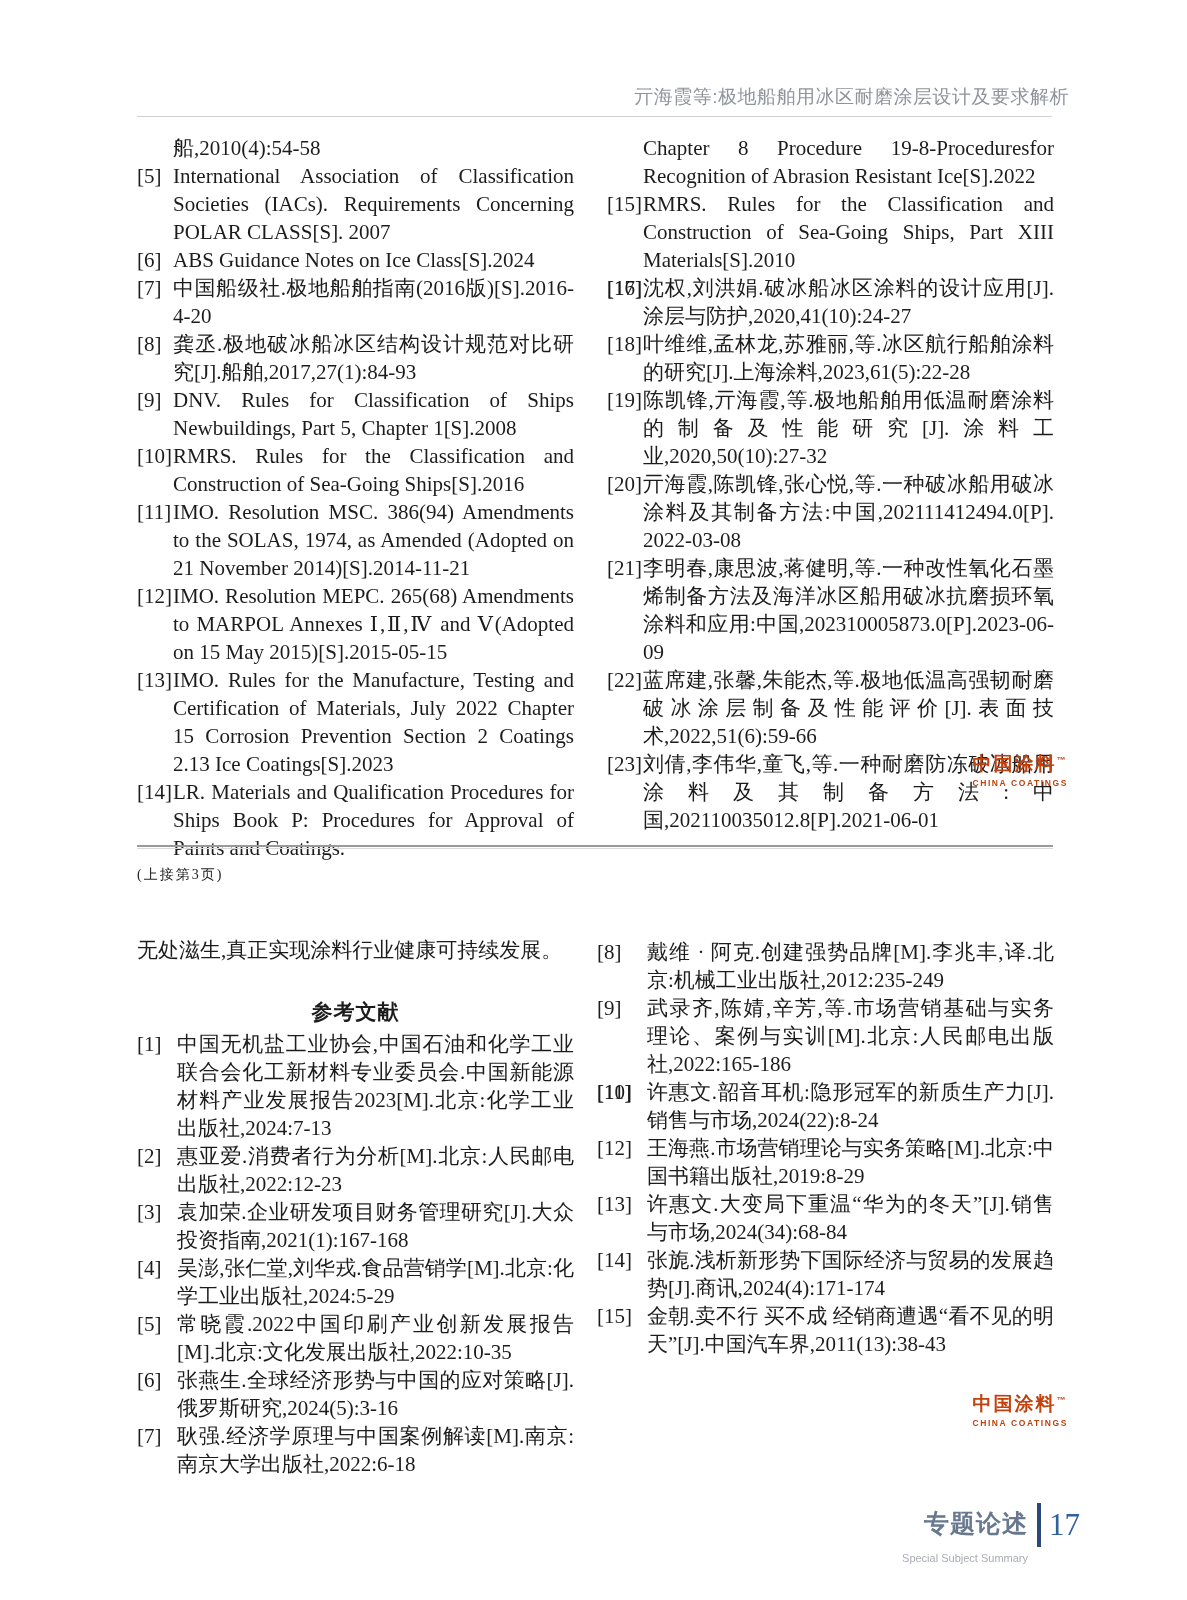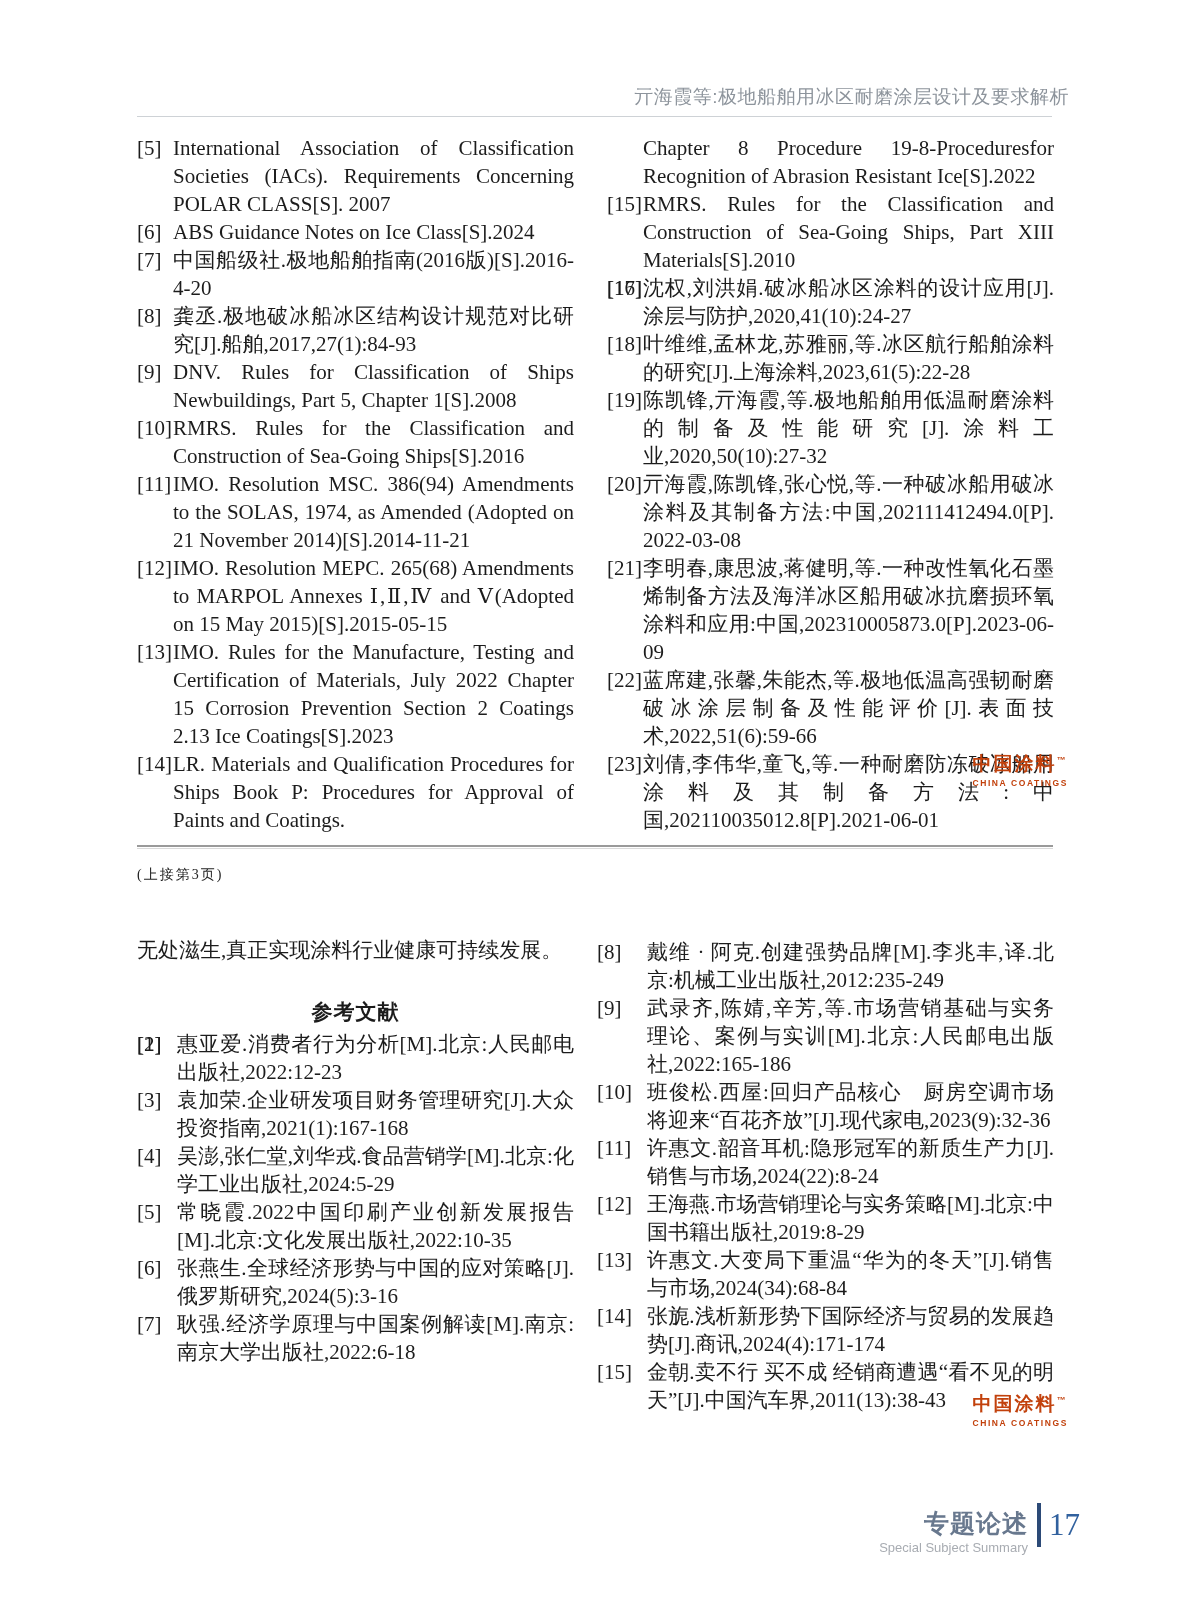--- a/index.html
+++ b/index.html
@@ -55,34 +55,35 @@
   }
 
   .footer { position:absolute; top:1503px; right:125px; display:flex; align-items:flex-start; }
   .f-labels { text-align:right; margin-right:9px; margin-top:4px; }
   .f-cn {
     font-family:"Liberation Sans","DejaVu Sans",sans-serif;
     font-size:25px; font-weight:bold; color:#68788e; letter-spacing:1px; white-space:nowrap;
   }
   .f-en {
     font-family:"Liberation Sans","DejaVu Sans",sans-serif;
-    font-size:13px; color:#a8acb2; margin-top:0; white-space:nowrap;
+    font-size:11px; color:#a8acb2; margin-top:12px; white-space:nowrap;
   }
   .f-bar { width:4px; height:44px; background:#2c4a77; margin-right:8px; }
   .f-page { font-size:31px; color:#31619e; margin-top:4px;text-align:center; }
 </style>
 </head>
 <body>
 
 <div class="page">
 
   <div class="running-title">亓海霞等:极地船舶用冰区耐磨涂层设计及要求解析</div>
   <div class="header-rule"></div>
 
   <div class="col sec1-left">
+    <div class="cont">船,2010(4):54-58</div>
     <div>
 
         <div class="ref"><span class="num">[5]</span><span class="txt">International Association of Classification Societies (IACs). Requirements Concerning POLAR CLASS[S]. 2007</span></div>
 
         <div class="ref"><span class="num">[6]</span><span class="txt">ABS Guidance Notes on Ice Class[S].2024</span></div>
 
         <div class="ref"><span class="num">[7]</span><span class="txt">中国船级社.极地船舶指南(2016版)[S].2016-4-20</span></div>
 
         <div class="ref"><span class="num">[8]</span><span class="txt">龚丞.极地破冰船冰区结构设计规范对比研究[J].船舶,2017,27(1):84-93</span></div>
 
@@ -130,21 +131,21 @@
   </div>
 
   <div class="mid-divider"></div>
   <div class="cont-note">(上接第3页)</div>
 
   <div class="col sec2-left">
     <div class="intro">无处滋生,真正实现涂料行业健康可持续发展。</div>
     <div class="ref-heading">参考文献</div>
     <div>
 
-        <div class="ref"><span class="num">[1]</span></div>
+        <div class="ref"><span class="num">[1]</span><span class="txt">中国无机盐工业协会,中国石油和化学工业联合会化工新材料专业委员会.中国新能源材料产业发展报告2023[M].北京:化学工业出版社,2024:7-13</span></div>
 
         <div class="ref"><span class="num">[2]</span><span class="txt">惠亚爱.消费者行为分析[M].北京:人民邮电出版社,2022:12-23</span></div>
 
         <div class="ref"><span class="num">[3]</span><span class="txt">袁加荣.企业研发项目财务管理研究[J].大众投资指南,2021(1):167-168</span></div>
 
         <div class="ref"><span class="num">[4]</span><span class="txt">吴澎,张仁堂,刘华戎.食品营销学[M].北京:化学工业出版社,2024:5-29</span></div>
 
         <div class="ref"><span class="num">[5]</span><span class="txt">常晓霞.2022中国印刷产业创新发展报告[M].北京:文化发展出版社,2022:10-35</span></div>
 
         <div class="ref"><span class="num">[6]</span><span class="txt">张燕生.全球经济形势与中国的应对策略[J].俄罗斯研究,2024(5):3-16</span></div>
@@ -153,21 +154,21 @@
       </div>
   </div>
 
   <div class="col sec2-right">
     <div>
 
         <div class="ref"><span class="num">[8]</span><span class="txt">戴维 · 阿克.创建强势品牌[M].李兆丰,译.北京:机械工业出版社,2012:235-249</span></div>
 
         <div class="ref"><span class="num">[9]</span><span class="txt">武录齐,陈婧,辛芳,等.市场营销基础与实务　理论、案例与实训[M].北京:人民邮电出版社,2022:165-186</span></div>
 
-        <div class="ref"><span class="num">[10]</span><span class="txt">班俊松.西屋:回归产品核心　厨房空调市场将迎来“百花齐放”[J].现代家电,2023(9):32-36</span></div>
+        <div class="ref"><span class="num">[10]</span></div>
 
         <div class="ref"><span class="num">[11]</span><span class="txt">许惠文.韶音耳机:隐形冠军的新质生产力[J].销售与市场,2024(22):8-24</span></div>
 
         <div class="ref"><span class="num">[12]</span><span class="txt">王海燕.市场营销理论与实务策略[M].北京:中国书籍出版社,2019:8-29</span></div>
 
         <div class="ref"><span class="num">[13]</span><span class="txt">许惠文.大变局下重温“华为的冬天”[J].销售与市场,2024(34):68-84</span></div>
 
         <div class="ref"><span class="num">[14]</span><span class="txt">张旎.浅析新形势下国际经济与贸易的发展趋势[J].商讯,2024(4):171-174</span></div>
 
         <div class="ref"><span class="num">[15]</span><span class="txt">金朝.卖不行 买不成 经销商遭遇“看不见的明天”[J].中国汽车界,2011(13):38-43</span></div>

